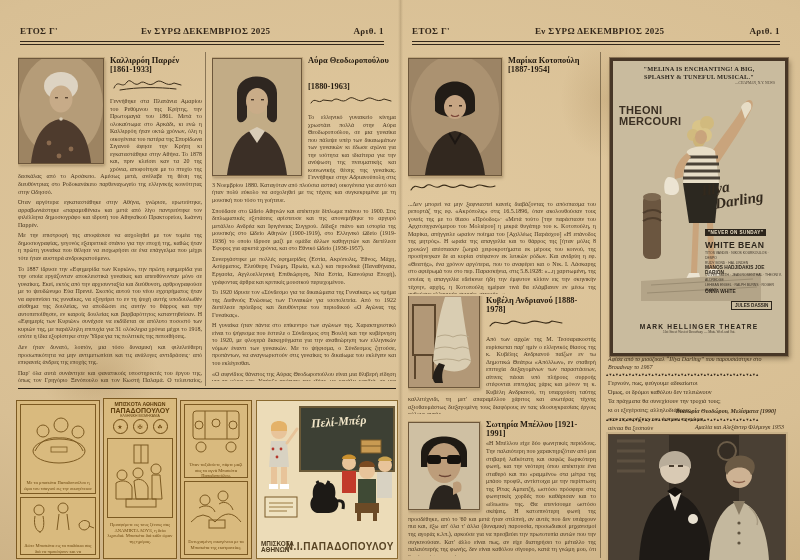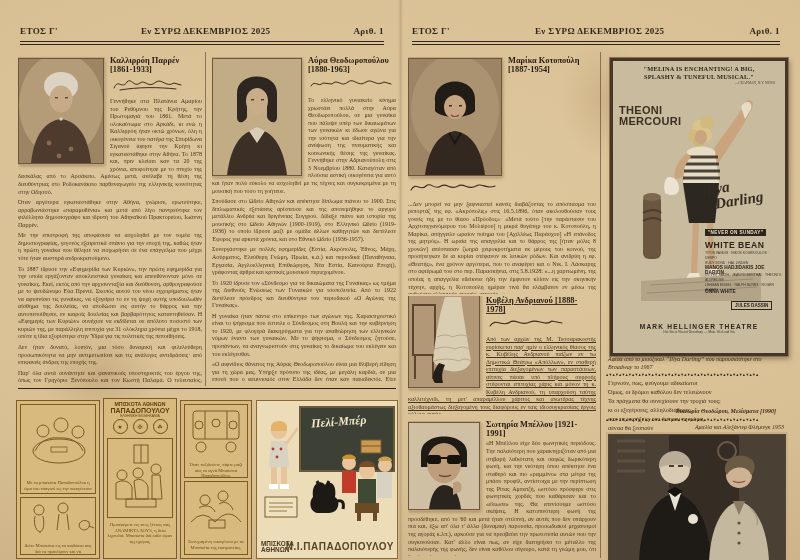--- a/index.html
+++ b/index.html
@@ -120,21 +120,21 @@
         <rect width="88" height="116" fill="#c2ac86"></rect>
         <rect y="70" width="88" height="46" fill="#ab9univ270" opacity="0"></rect>
         <path d="M24 34 C24 12 64 12 64 34 L64 58 C64 66 56 64 54 58 L54 40 C48 34 40 34 34 40 L34 58 C32 64 24 66 24 58 Z" fill="#2e2620"></path>
         <ellipse cx="44" cy="42" rx="11" ry="13" fill="#c9ac88"></ellipse>
         <rect x="38" y="40" width="3" height="1.4" fill="#4a382a"></rect>
           <rect x="48" y="40" width="3" height="1.4" fill="#4a382a"></rect>
         <path d="M14 116 C18 84 30 72 44 70 C58 72 70 84 74 116 Z" fill="#3b2f26"></path>
         <path d="M36 72 L44 84 L52 72 L44 68 Z" fill="#d9cdb8"></path>
       </svg>
     </div>
-    <h3 class="head" style="margin-bottom:0;padding-left:43px;">Αύρα Θεοδωροπούλου</h3>
+    <h3 class="head" style="margin-bottom:17px;padding-left:43px;">Αύρα Θεοδωροπούλου</h3>
     <h3 class="head">[1880-1963]</h3>
     <div class="sig">
       <svg width="86" height="15" viewBox="0 0 86 15">
           <path d="M3 10 C7 3 10 12 15 7 L24 8 C30 2 33 12 40 6 C46 1 50 12 58 6 C64 2 68 11 76 6 L83 8" stroke="#3a2c18" stroke-width="1" fill="none" stroke-linecap="round"></path>
         </svg>
     </div>
     <p>Το ελληνικό γυναικείο κίνημα χρωστάει πολλά στην Αύρα Θεοδωροπούλου, σε μια γυναίκα που πάλεψε υπέρ των δικαιωμάτων των γυναικών κι έδωσε αγώνα για την ισότητα και ιδιαίτερα για την ανύψωση της πνευματικής και κοινωνικής θέσης της γυναίκας. Γεννήθηκε στην Αδριανούπολη στις 3 Νοεμβρίου 1880. Καταγόταν από πλούσια αστική οικογένεια για αυτό και ήταν πολύ εύκολο να ασχοληθεί με τις τέχνες και συγκεκριμένα με τη μουσική που τόσο τη γοήτευε.</p>
     <p>Σπούδασε στο Ωδείο Αθηνών και απέκτησε δίπλωμα πιάνου το 1900. Στις διπλωματικές εξετάσεις αρίστευσε και της απονεμήθηκε το αργυρό μετάλλιο Ανδρέα και Ιφιγένειας Συγγρού. Δίδαξε πιάνο και ιστορία της μουσικής στο Ωδείο Αθηνών (1900-1919), στο Ελληνικό Ωδείο (1919-1936) το οποίο ίδρυσε μαζί με ομάδα άλλων καθηγητών και διετέλεσε Έφορος για αρκετά χρόνια, και στο Εθνικό Ωδείο (1936-1957).</p>
     <p>Συνεργάστηκε με πολλές εφημερίδες (Εστία, Ακρόπολις, Έθνος, Μάχη, Ασύρματος, Ελεύθερη Γνώμη, Πρωία, κ.ά.) και περιοδικά (Παναθήναια, Εργασία, Αγγλοελληνική Επιθεώρηση, Νέα Εστία, Καινούρια Εποχή), γράφοντας άρθρα και κριτικές μουσικού περιεχομένου.</p>
     <p>Το 1920 ίδρυσε τον «Σύνδεσμο για τα δικαιώματα της Γυναίκας» ως τμήμα της Διεθνούς Ενώσεως των Γυναικών για ισοπολιτεία. Από το 1922 διετέλεσε πρόεδρος και διευθύντρια του περιοδικού «Ο Αγώνας της Γυναίκας».</p>
@@ -288,21 +288,21 @@
     <h3 class="head">Μαρίκα Κοτοπούλη [1887-1954]</h3>
     <div class="sig">
       <svg width="90" height="16" viewBox="0 0 90 16">
           <path d="M3 11 C8 2 12 13 18 7 C23 2 26 12 33 7 C39 3 42 12 50 7 C56 3 60 12 68 7 C74 3 78 11 87 7" stroke="#3a2c18" stroke-width="1.1" fill="none" stroke-linecap="round"></path>
         </svg>
     </div>
     <p>...Δεν μπορεί να μην ξαφνιαστεί κανείς διαβάζοντας το απόσπασμα του ρεπορτάζ της εφ. «Ακρόπολις» στις 16.5.1896, όταν ακολουθούσαν τους γονείς της με το θίασο «Πρόοδος»· «Μετά τούτο [την παράστασιν του Αρχιτσιγγανόμερου του Μολιέρου] η μικρά θυγάτηρ του κ. Κοτοπούλη, η Μαρίκα, απήγγειλε ωραίον ποίημα του [Αχιλλέως Παράσχου] «Η επάνοδος της μητρός». Η ωραία της απαγγελία και το θάρρος της [ήταν μόλις 8 χρονών] απέσπασαν ζωηρά χειροκροτήματα εκ μέρους του κοινού, της προσήνεγκαν δε αι κυρίαι στέφανον εκ λευκών ρόδων. Και ανιδρύη η εφ. «Θεατής», ένα χρόνον αργότερα, που το αναφέρει και ο Νικ. Ι. Λάσκαρης στο αφιέρωμά του στο περ. Παρασκήνια, στις 5.8.1928: «...η χαριτωμένη, της οποίας η απαγγελία εδείκνυε ήδη την έμφυτον κλίσιν εις την σκηνικήν τέχνην, αρχής, η Κοτοπούλη ημέραν τινά θα ελάμβανεν εν μέσω της ανθούσης ελληνικής σκηνής, στιγμής...»</p>
 
   </div>
 
-  <div class="abs art" style="left:408px;top:296px;width:188px;height:118px;text-decoration:underline;">
+  <div class="abs art" style="left:408px;top:296px;width:188px;height:118px;">
     <div class="photo" style="width:70px;height:112px;margin-top:-22px;">
       <svg width="70" height="112" viewBox="0 0 70 112">
         <rect width="70" height="112" fill="#b29877"></rect>
         <rect x="4" y="30" width="22" height="50" fill="none" stroke="#5b452c" stroke-width="2"></rect>
         <line x1="6" y1="80" x2="6" y2="104" stroke="#5b452c" stroke-width="2"></line>
           <line x1="24" y1="80" x2="24" y2="104" stroke="#5b452c" stroke-width="2"></line>
         <circle cx="44" cy="14" r="7" fill="#c9ab88"></circle>
         <path d="M37 10 C37 3 51 3 51 10 Z" fill="#2c241c"></path>
         <path d="M36 22 C30 40 26 64 24 86 C34 100 58 100 62 86 C58 62 54 40 52 22 Z" fill="#d9cdb2"></path>
         <path d="M28 62 Q36 58 44 62 Q52 58 60 62 M26 74 Q36 70 46 74 Q54 70 60 74 M24 86 Q38 82 50 86 Q56 82 62 86" stroke="#b7a88a" fill="none"></path>

